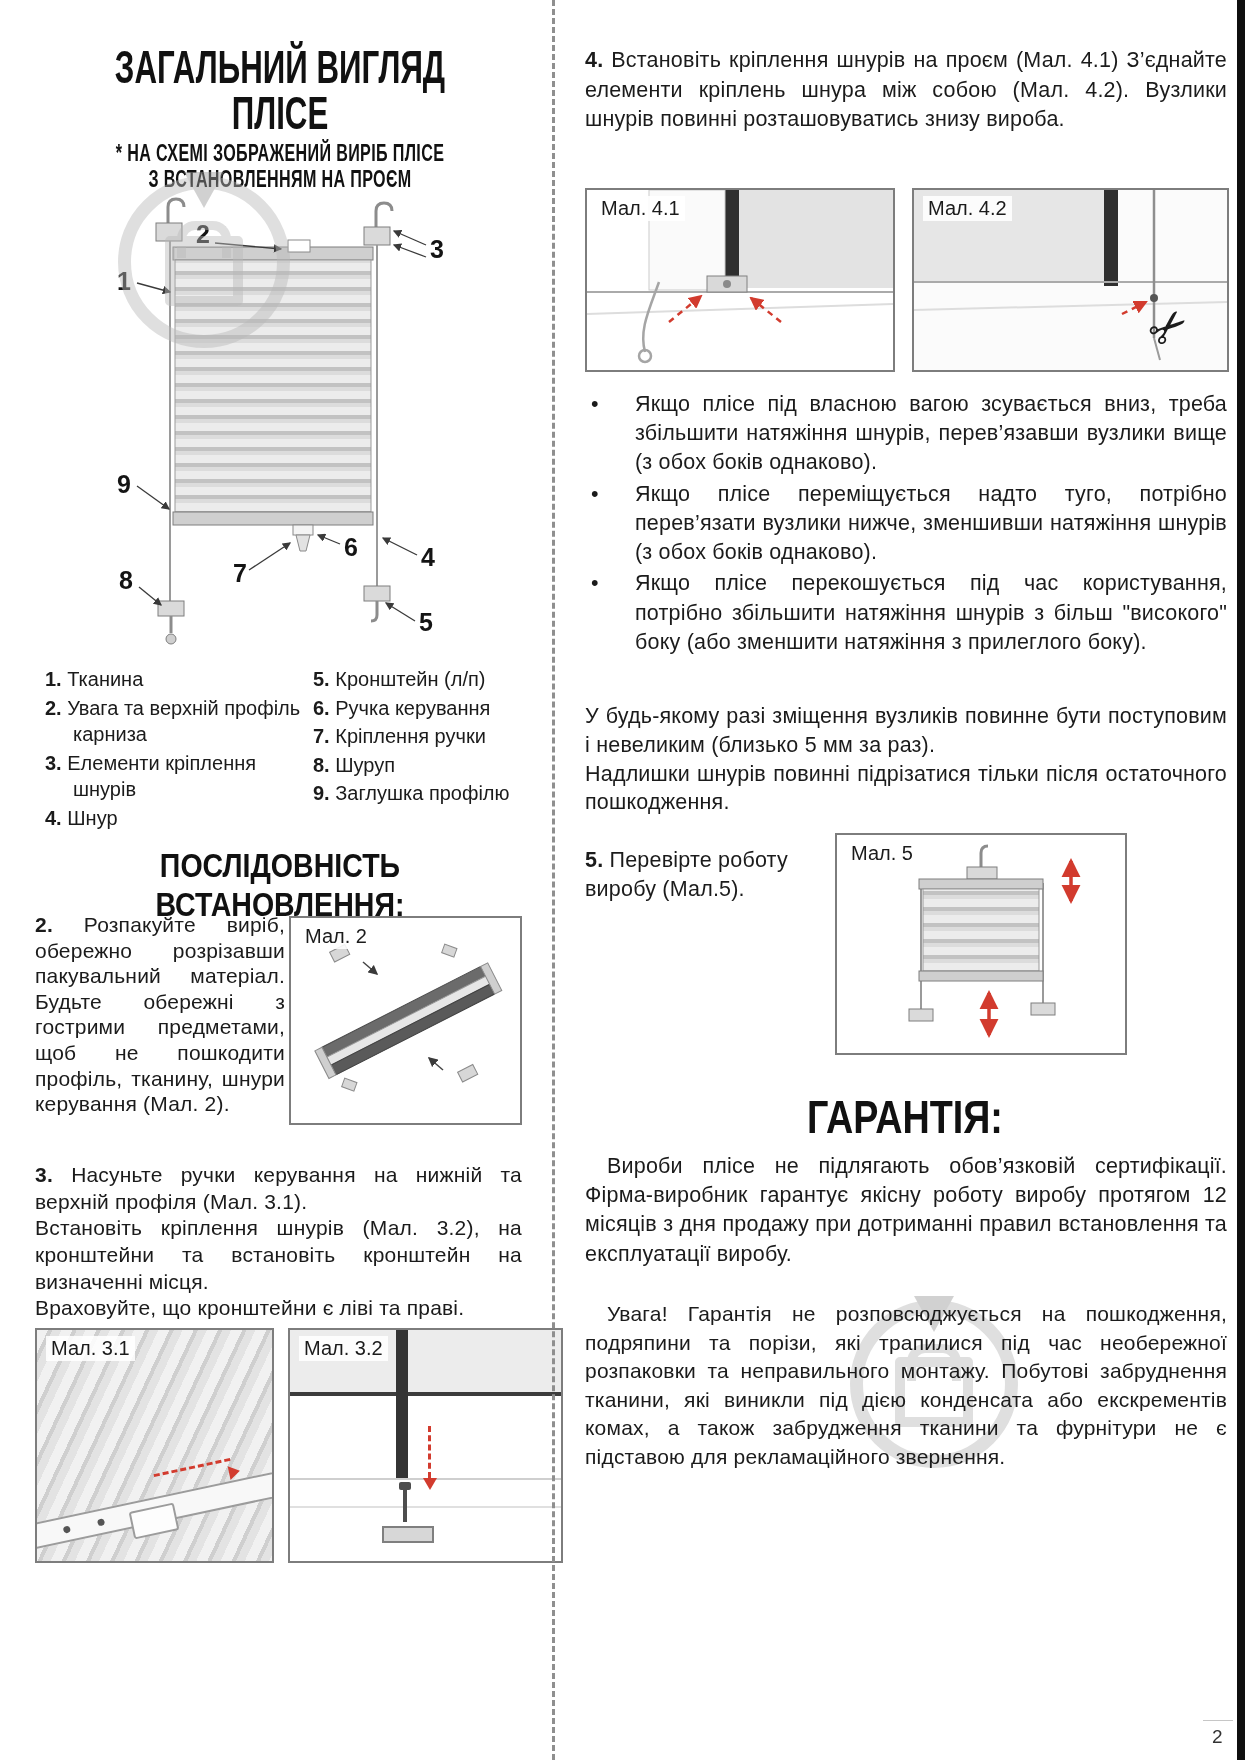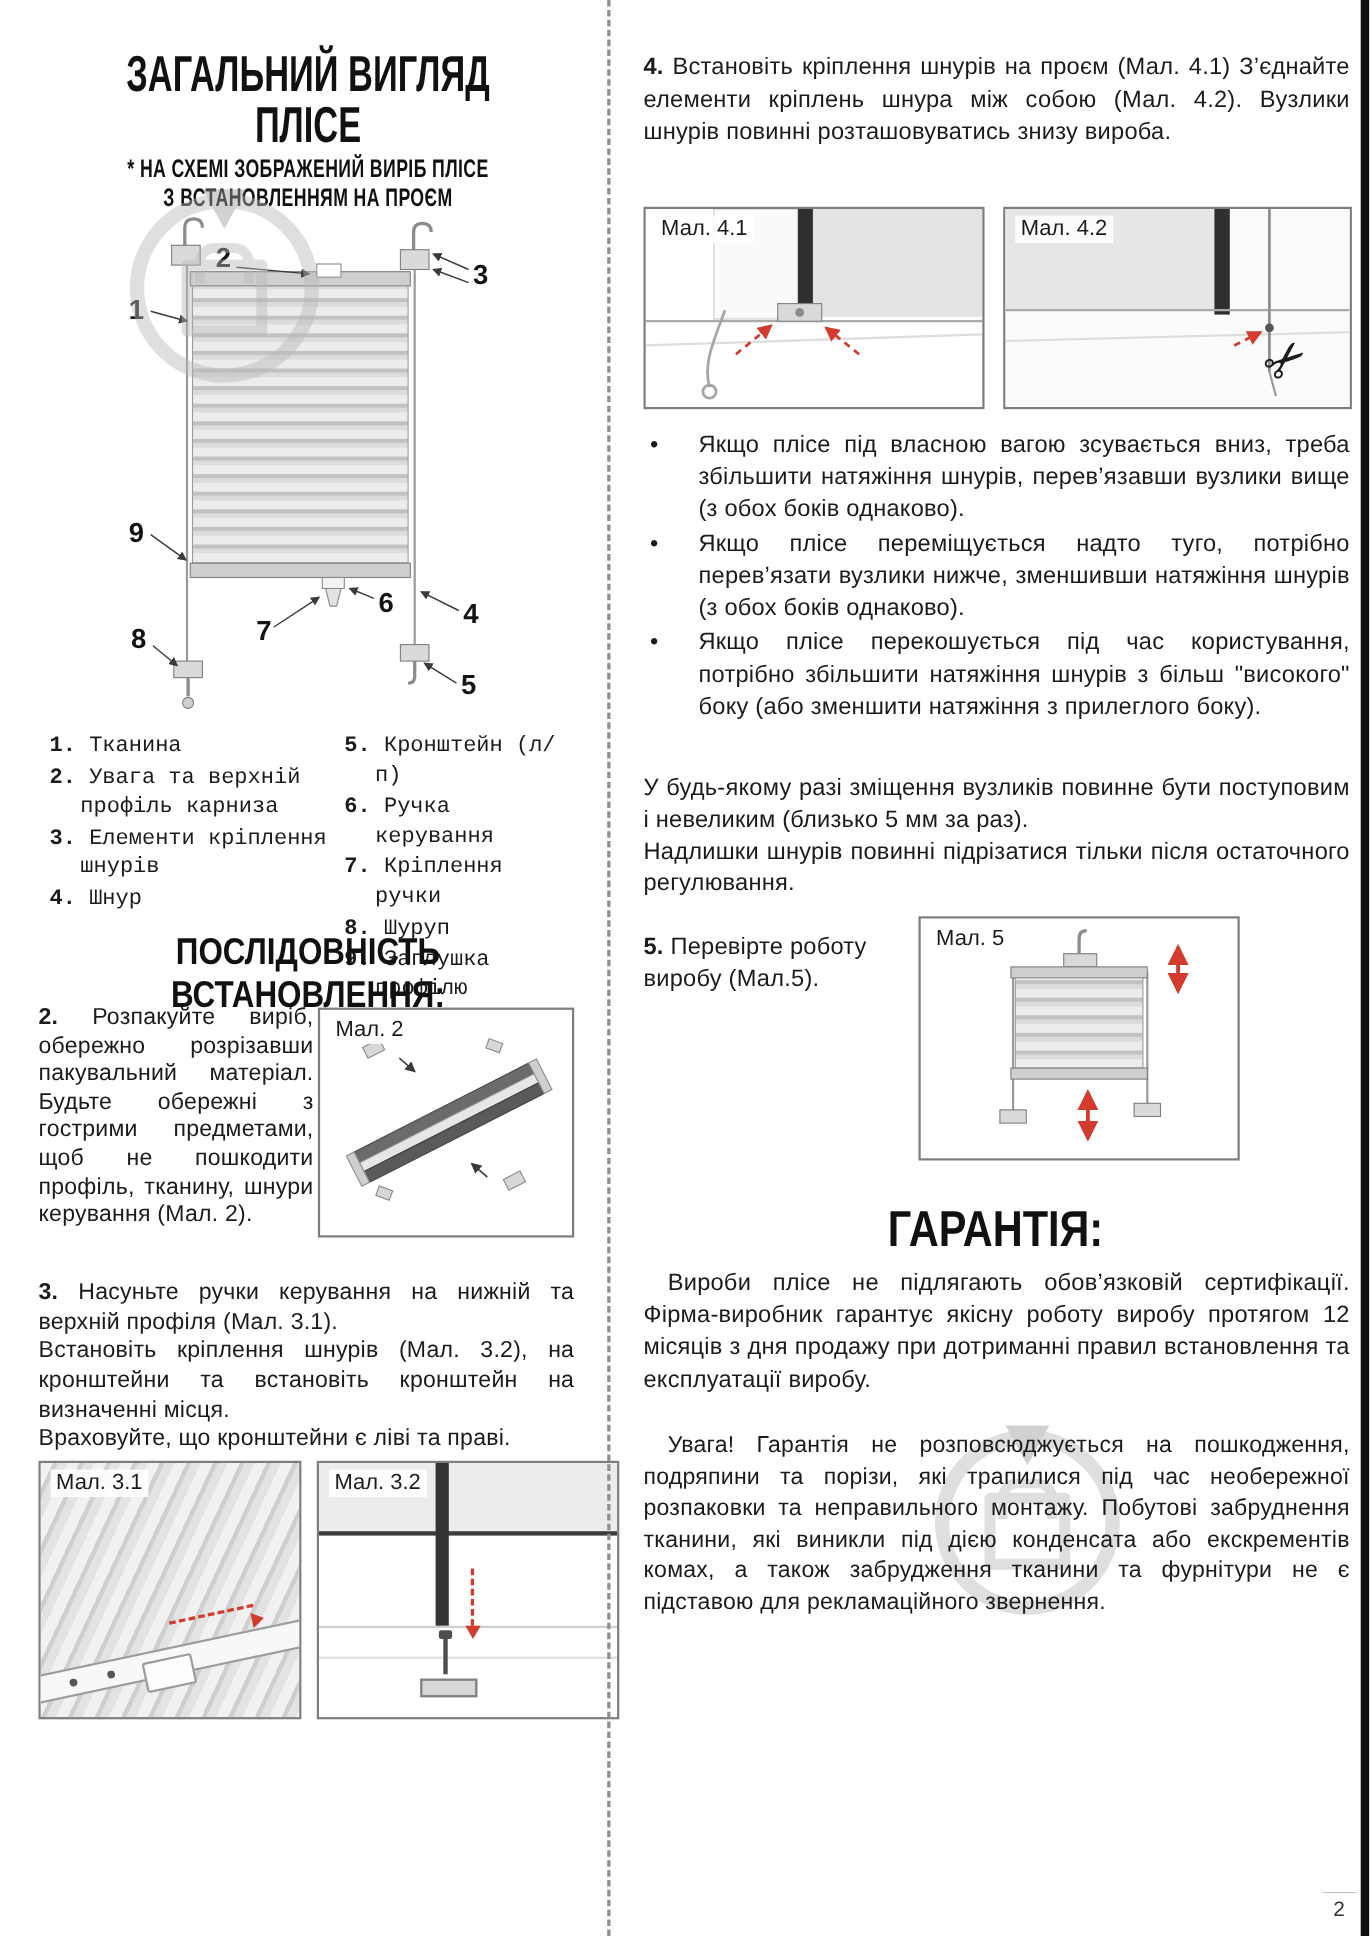--- a/index.html
+++ b/index.html
@@ -40,21 +40,21 @@
   .notes {left:585px; top:702px; width:642px; font-size:21.5px; line-height:1.34;}
   .step5-text {left:585px; top:846px; width:238px; font-size:21.5px; line-height:1.34; text-align:left;}
   .g1 {left:585px; top:1152px; width:642px; font-size:21.5px; line-height:1.36;}
   .g2 {left:585px; top:1300px; width:642px; font-size:21px; line-height:1.36;}
   .indent {text-indent:22px;}
 
   
   .legend {position:absolute; left:45px; top:666px; width:482px; display:flex; font-size:20px; line-height:1.33;}
   .legend-col1 {width:268px;}
   .legend-col2 {width:214px;}
-  .legend-item {padding-left:28px; text-indent:-28px; margin-bottom:2px;font-family:Liberation Mono, monospace;}
+  .legend-item {padding-left:28px; text-indent:-28px; margin-bottom:2px;}
   .legend-item .ln2 {font-weight:700;}
 
   
   .figbox {position:absolute; border:2px solid #7d7d7d; background:#fff; overflow:hidden;}
   .figlabel {position:absolute; top:6px; left:9px; font-size:20px; color:#1b1b1b; background:rgba(255,255,255,.88); padding:1px 5px; z-index:3;}
   .figbody {position:absolute; inset:0;}
   .fig2 {left:289px; top:916px; width:229px; height:205px;}
   .fig31 {left:35px; top:1328px; width:235px; height:231px;}
   .fig32 {left:288px; top:1328px; width:232px; height:231px;padding-left:39px;}
   .fig41 {left:585px; top:188px; width:306px; height:180px;}
@@ -307,21 +307,21 @@
       <p>Якщо плісе переміщується надто туго, потрібно перев’язати вузлики нижче, зменшивши натяжіння шнурів (з обох боків однаково).</p>
     </div>
     <div class="bullet">
       <span class="dot">•</span>
       <p>Якщо плісе перекошується під час користування, потрібно збільшити натяжіння шнурів з більш "високого" боку (або зменшити натяжіння з прилеглого боку).</p>
     </div>
   </div>
 
   <div class="tb notes">
     <p>У будь-якому разі зміщення вузликів повинне бути поступовим і невеликим (близько 5 мм за раз).</p>
-    <p>Надлишки шнурів повинні підрізатися тільки після остаточного регулювання.</p>
+    <p>Надлишки шнурів повинні підрізатися тільки після остаточного пошкодження.</p>
   </div>
 
   <div class="tb step5-text">
     <p><span class="bnum">5.</span>
        <span>Перевірте роботу виробу (Мал.5).</span></p>
   </div>
   <div class="figbox fig5">
     <div class="figlabel">Мал. 5</div>
     <svg class="figbody" viewBox="0 0 288 218">
       <path d="M144,32 L144,18 q0,-7 7,-7" fill="none" stroke="#8c8c8c" stroke-width="3"></path>

